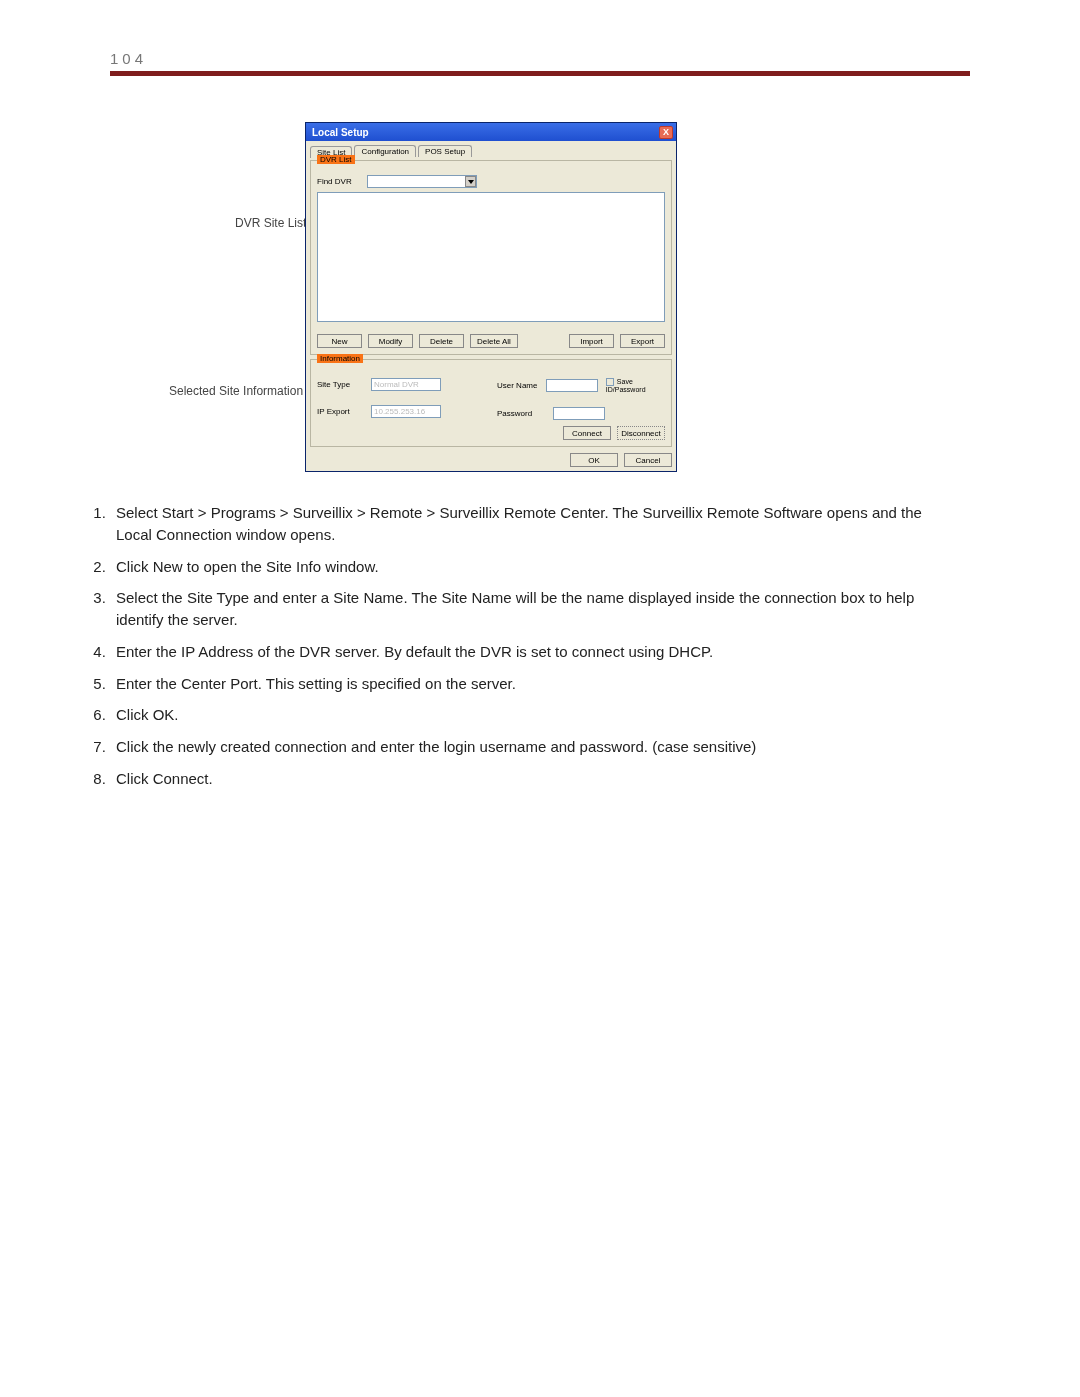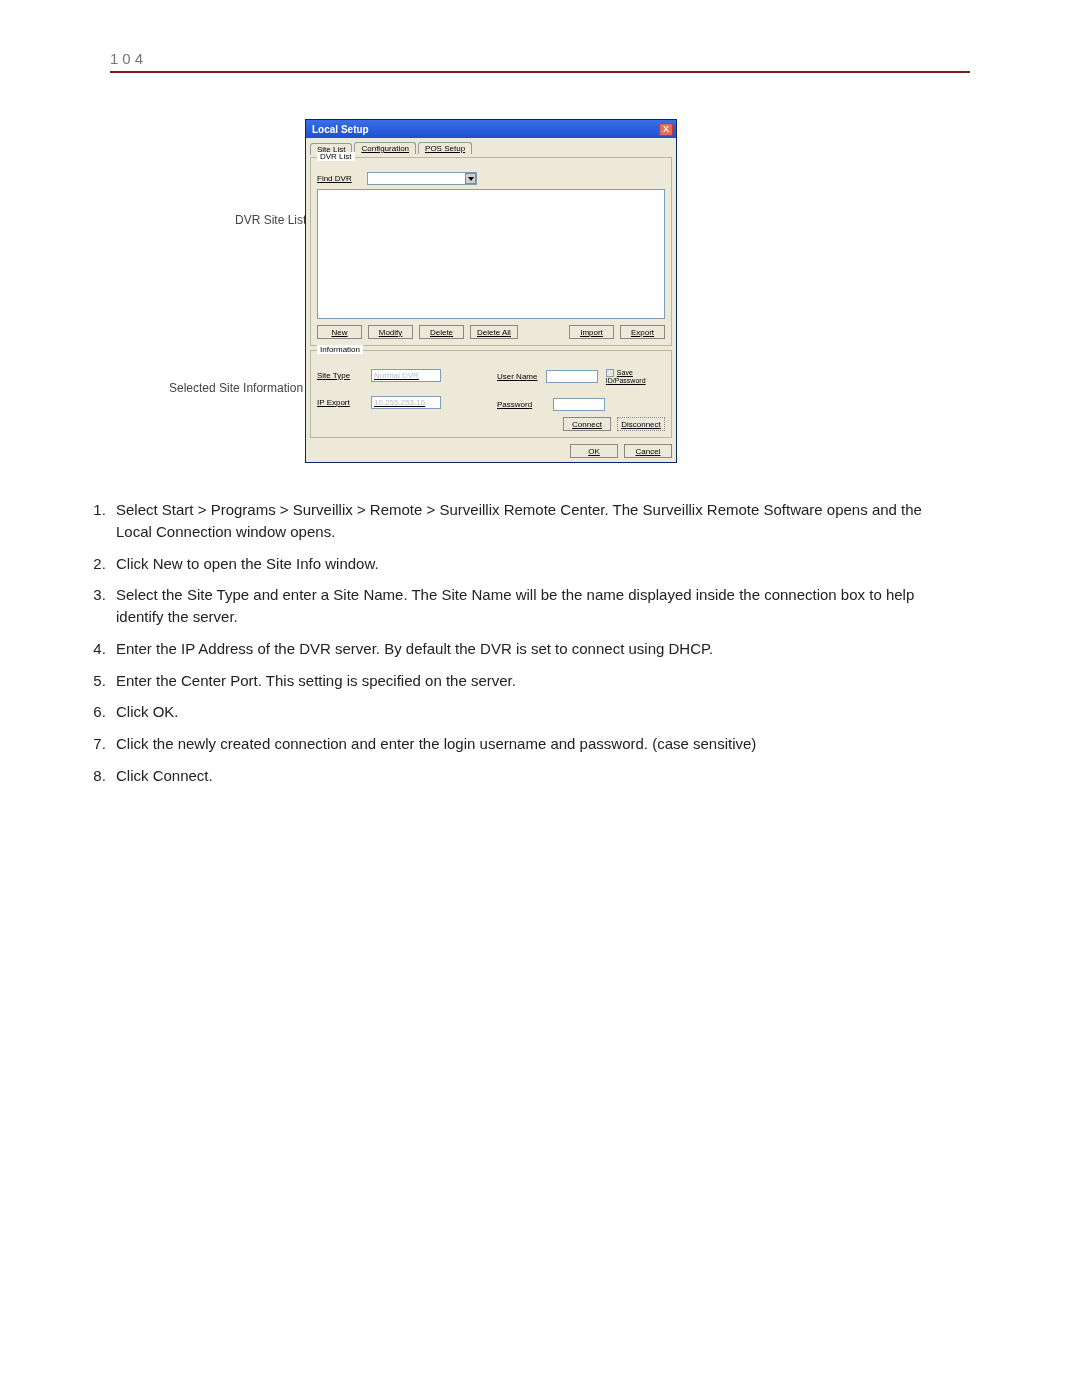--- a/index.html
+++ b/index.html
@@ -8,21 +8,21 @@
     font-family: Arial, Helvetica, sans-serif;
     font-size: 13px;
     color: #333;
     width: 1080px;
     margin: 0 auto;
   }
   .page {
     padding: 50px 110px 60px 110px;
   }
   .pagenum-row {
-    border-bottom: 2px solid #7f1d1d;
+    border-bottom: 5px solid #7f1d1d;
     padding-bottom: 4px;
     margin-bottom: 46px;
   }
   .pagenum {
     font-family: Arial, Helvetica, sans-serif;
     font-size: 15px;
     letter-spacing: 4px;
     color: #777;
   }
   .section-title {
@@ -78,42 +78,41 @@
     border-radius: 2px;
     color: #fff;
     font-size: 9px;
     line-height: 11px;
     text-align: center;
   }
   .dlg-body {
     padding: 4px;
     font-size: 9px;
     color: #000;
-    text-decoration: underline;
   }
   .tabs { display:flex; gap:2px; margin-bottom:3px; }
   .tab {
     border: 1px solid #999;
     border-bottom: none;
     border-radius: 3px 3px 0 0;
     background: #ece9d8;
     padding: 1px 6px;
     font-size: 8px;
   }
   .tab.active { background:#ece9d8; position:relative; top:1px; }
   .groupbox {
     border: 1px solid #b9b6a3;
     padding: 4px 6px 6px 6px;
     margin-bottom: 4px;
     position: relative;
   }
   .groupbox > .gb-title {
     position: absolute;
     top: -6px; left: 6px;
-    background: #ffffff;
+    background: #f97316;
     padding: 0 3px;
     font-size: 8px;
   }
   .row { display:flex; align-items:center; gap:4px; margin-top:10px; }
   .lbl { font-size:8px; color:#000; }
   .tx {
     border:1px solid #7f9db9;
     height:13px;
     background:#fff;
     font-size:8px;
@@ -132,21 +131,21 @@
     border:1px solid #888;
     display:flex;align-items:center;justify-content:center;
   }
   .combo .triangle::after{content:"";width:0;height:0;border-left:3px solid transparent;border-right:3px solid transparent;border-top:4px solid #000;}
   .listarea{
     border:1px solid #7f9db9;
     background:#fff;
     height:130px;
     margin-top:4px;
   }
-  .btnrow{ display:flex; gap:6px; margin-top:6px; justify-content:space-between; }
+  .btnrow{ display:flex; gap:6px; margin-top:12px; justify-content:space-between; }
   .btnrow .left{display:flex;gap:6px;}
   .btnrow .right{display:flex;gap:6px;}
   .btn{
     border:1px solid #888;
     background:#ece9d8;
     font-size:8px;
     padding:1px 0;
     text-align:center;
     width:45px;
     height:14px;

